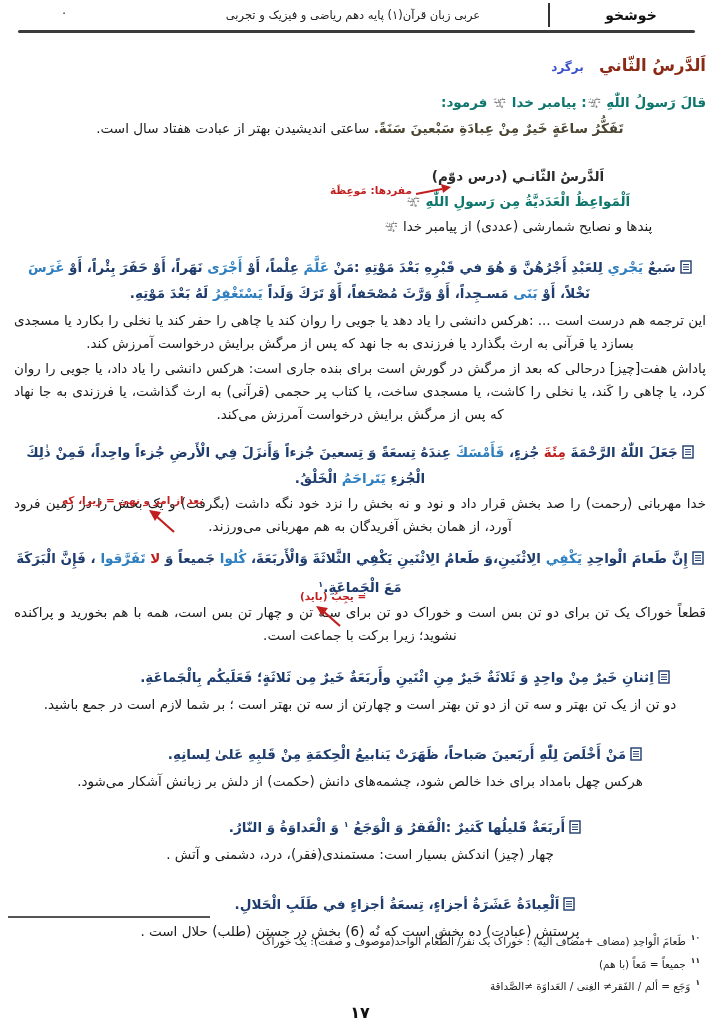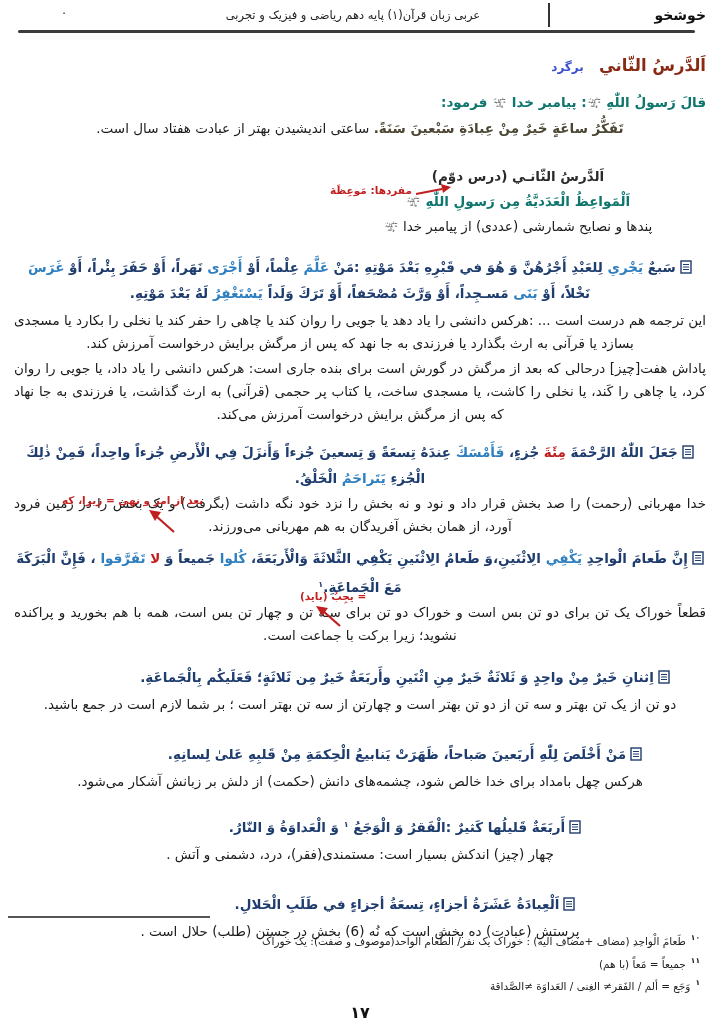--- a/index.html
+++ b/index.html
@@ -8,21 +8,21 @@
     width:720px;height:1024px;
     margin:0 auto;
     background:#ffffff;
     direction:rtl;
     font-family:"DejaVu Sans",sans-serif;
     color:#1b1b1b;
     overflow:hidden;
   }
   
   .header{display:flex;align-items:center;height:30px;padding:0 14px;direction:rtl;}
-  .header-logo{width:150px;font-weight:bold;font-size:14px;color:#111;}
+  .header-logo{width:150px;text-align:center;font-weight:bold;font-size:14px;color:#111;}
   .header-vline{width:2px;height:24px;background:#333;margin:0 6px;}
   .header-title{flex:1;text-align:center;padding-left:150px;font-size:11.5px;color:#222;}
   .header-dot{position:absolute;left:62px;top:2px;font-size:13px;color:#333;}
   .header-rule{position:absolute;top:30px;left:18px;right:25px;height:3px;background:#3c3c3c;border-radius:2px;}
 
   
   .sg-a{color:#1e3c6d;font-weight:bold;}
   .sg-h{color:#2e7fc0;font-weight:bold;}
   .sg-r{color:#c11f1f;font-weight:bold;}
   .sg-s{color:#1e3c6d;font-weight:bold;font-size:8px;vertical-align:super;}

